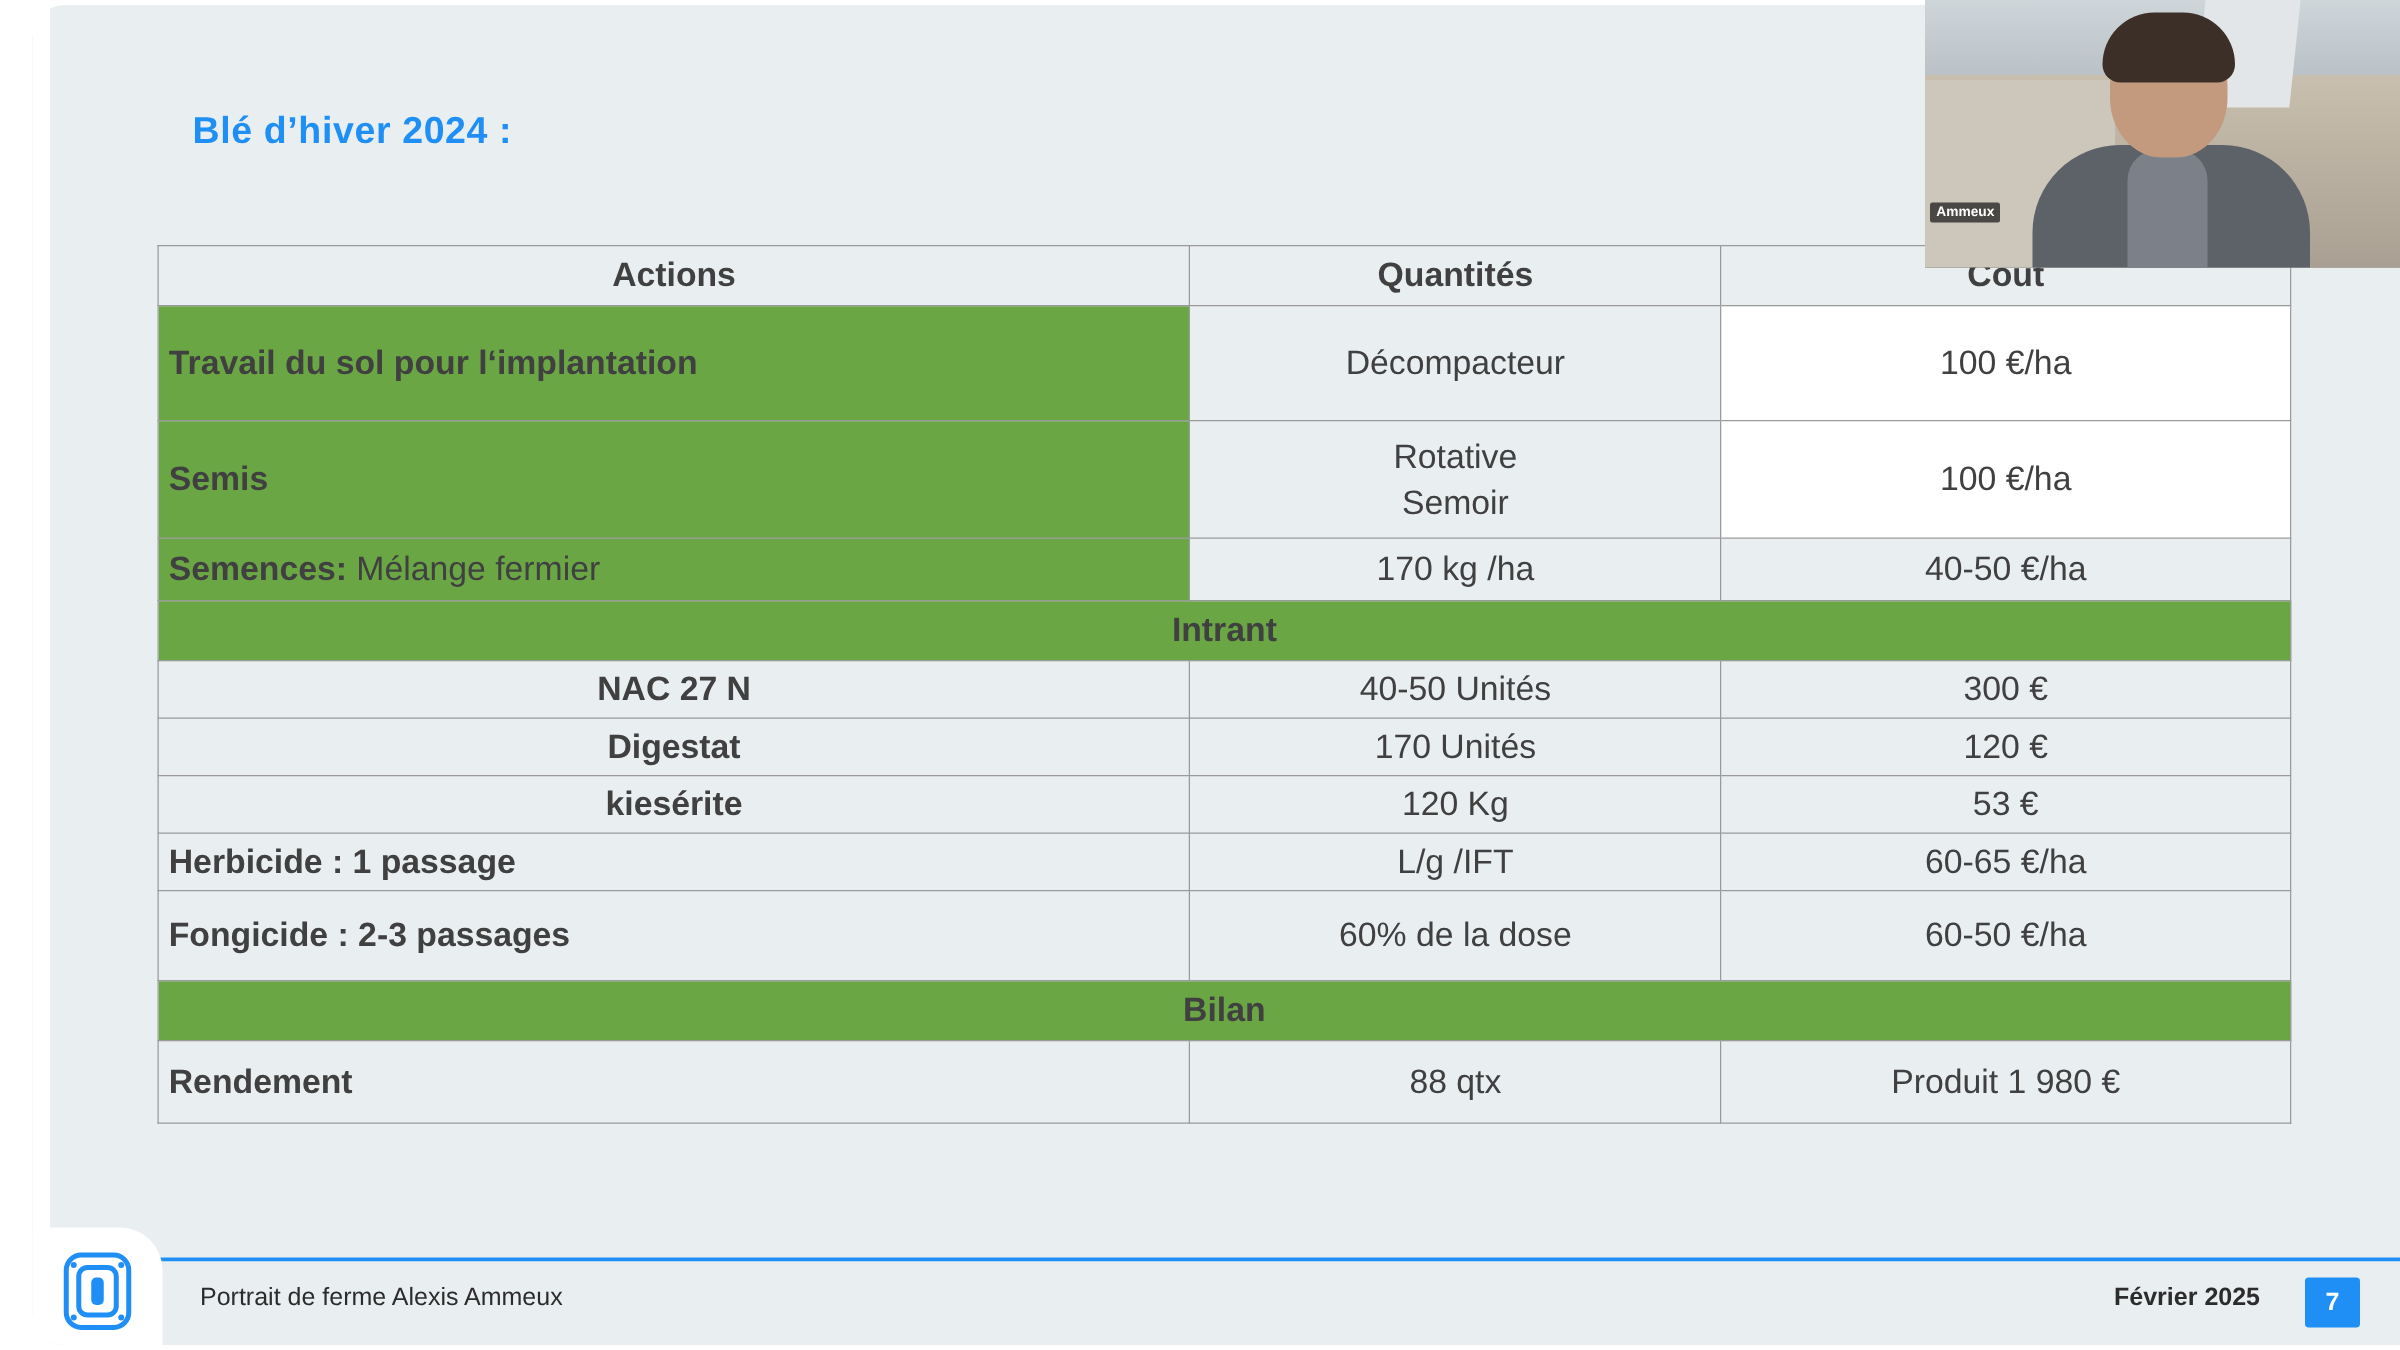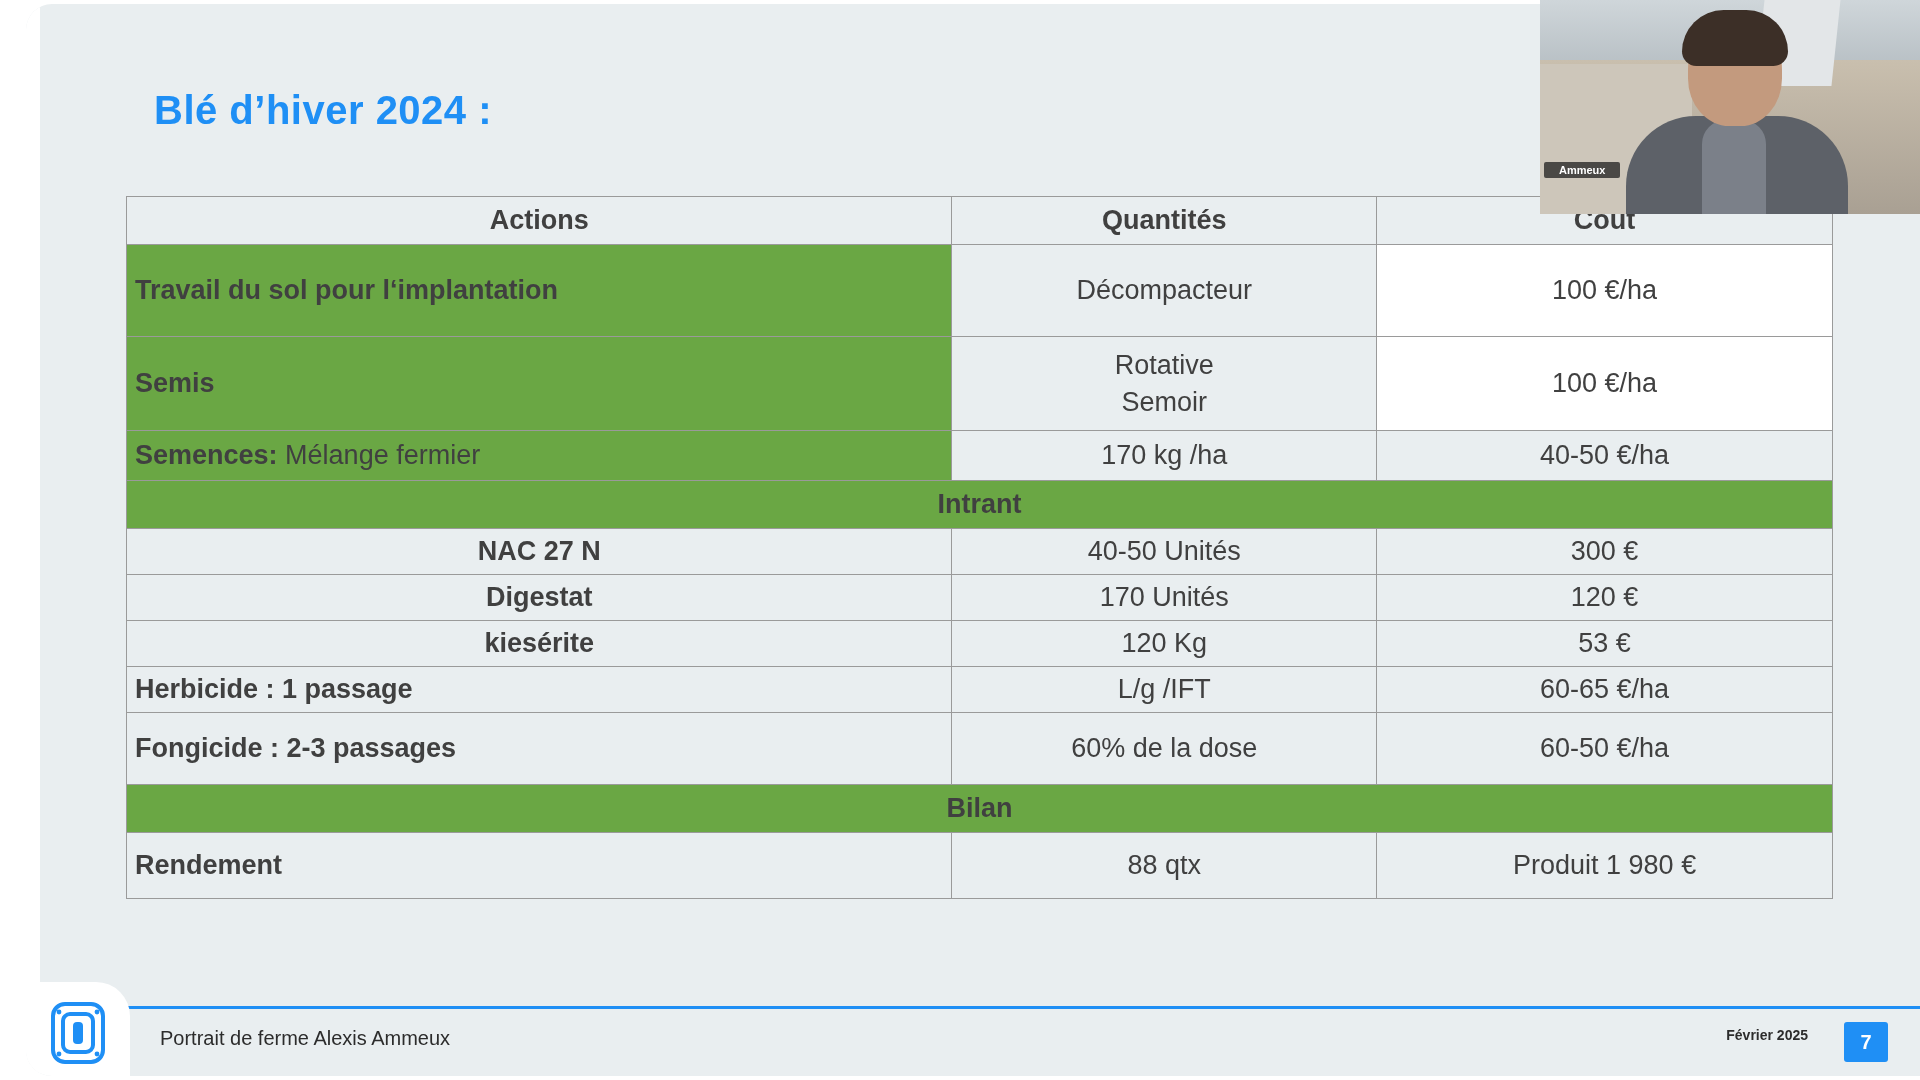--- a/index.html
+++ b/index.html
@@ -30,21 +30,21 @@
     position: absolute;
     left: 0; top: 0;
     width: 14px; height: 100%;
     background: #ffffff;
   }
 
   
   .slide-title {
     position: absolute;
     left: 128px; top: 84px;
-    font-size: 40px;
+    font-size: 30px;
     font-weight: bold;
     color: #1f8ff5;
     letter-spacing: 0.5px;
   }
 
   
   .table-wrap {
     position: absolute;
     left: 100px; top: 192px;
     width: 1707px;
@@ -136,21 +136,21 @@
   }
   .footer-left {
     position: absolute;
     left: 134px; top: 1023px;
     font-size: 20px;
     color: #2c2c2c;
   }
   .footer-right {
     position: absolute;
     right: 112px; top: 1023px;
-    font-size: 14px;
+    font-size: 20px;
     font-weight: bold;
     color: #2c2c2c;
   }
   .page-badge {
     position: absolute;
     right: 32px; top: 1018px;
     width: 44px; height: 40px;
     background: #1f8ff5;
     color: #ffffff;
     font-size: 20px;
@@ -226,21 +226,21 @@
     background: #7b8089;
     border-radius: 24px 24px 0 0;
   }
   .wc-name {
     position: absolute;
     left: 4px; bottom: 36px;
     background: rgba(30,30,30,0.75);
     color: #ffffff;
     font-size: 11px;
     font-weight: bold;
-    padding: 2px 15px;
+    padding: 2px 5px;
     border-radius: 2px;
   }
 </style>
 </head>
 <body>
 
 <div id="stage">
 
   <div class="slide">
     <div class="slide-white-edge"></div>

